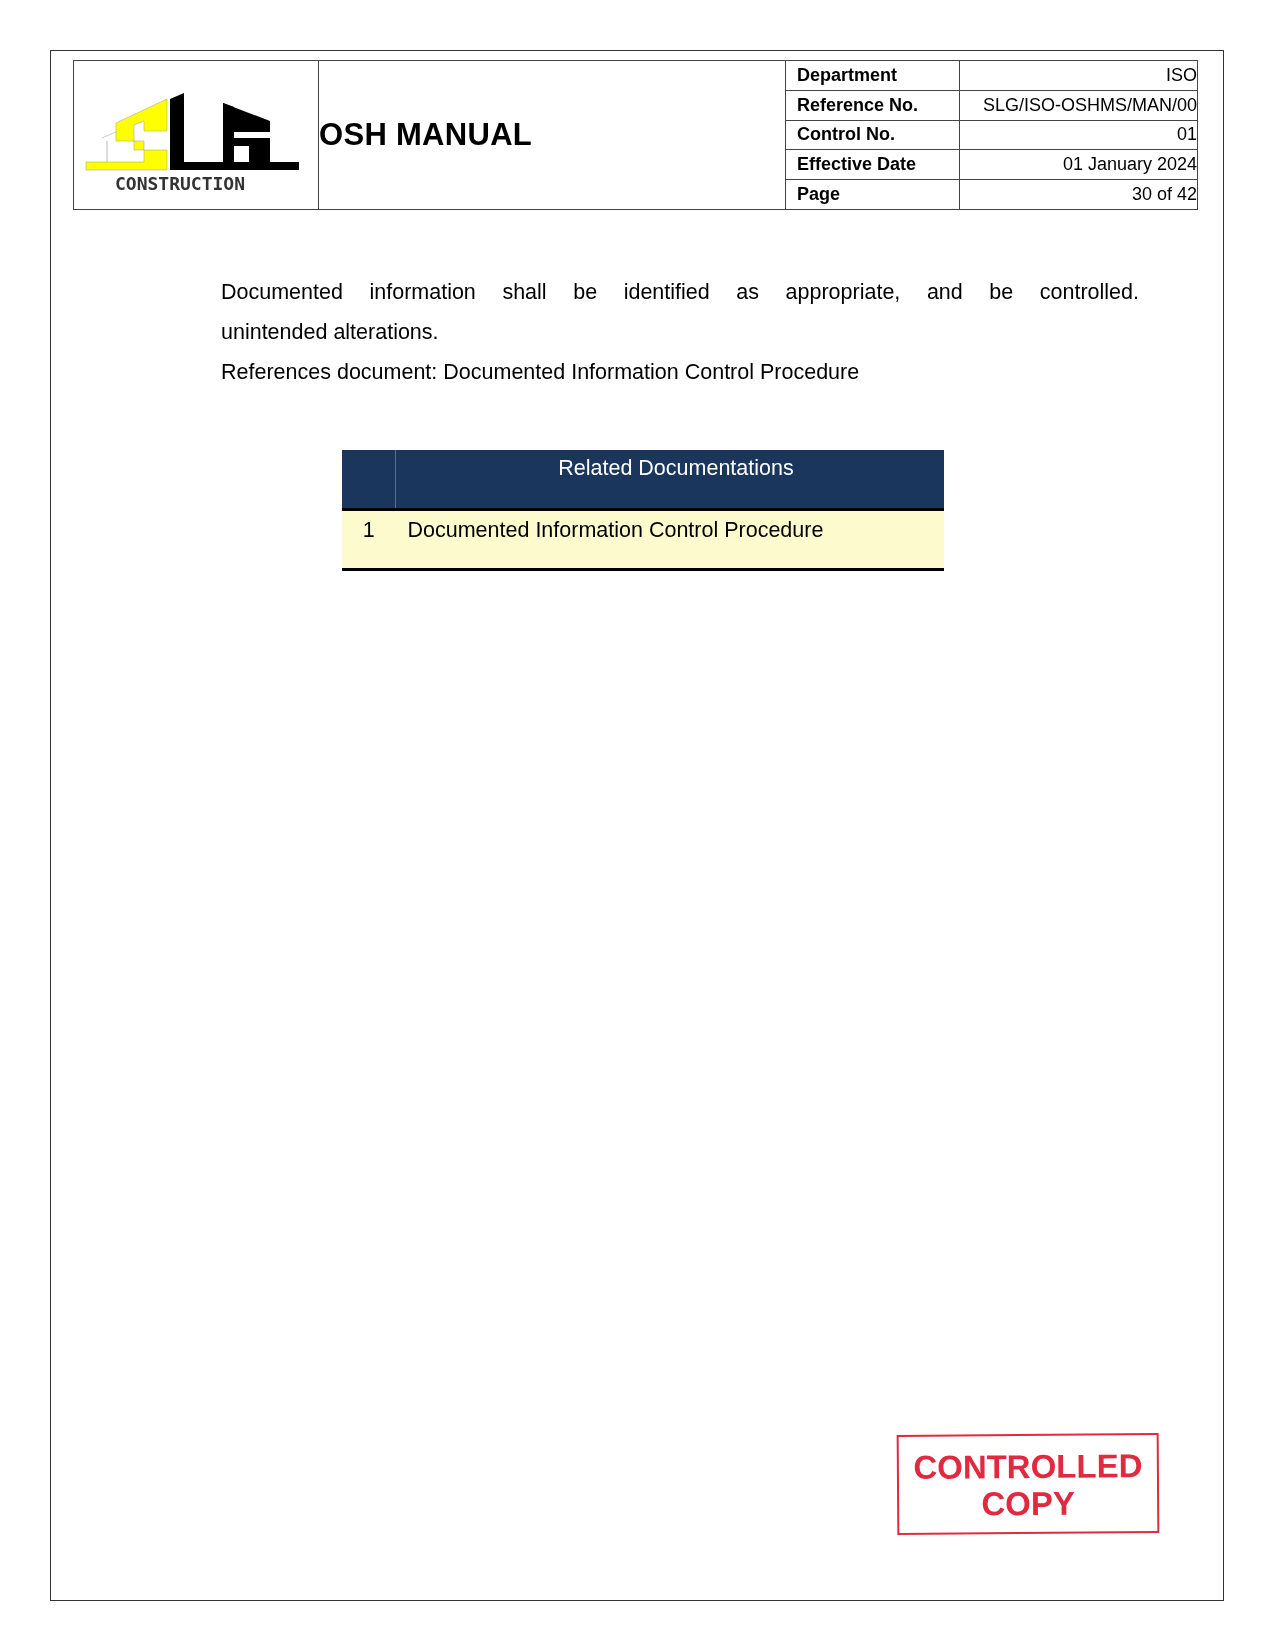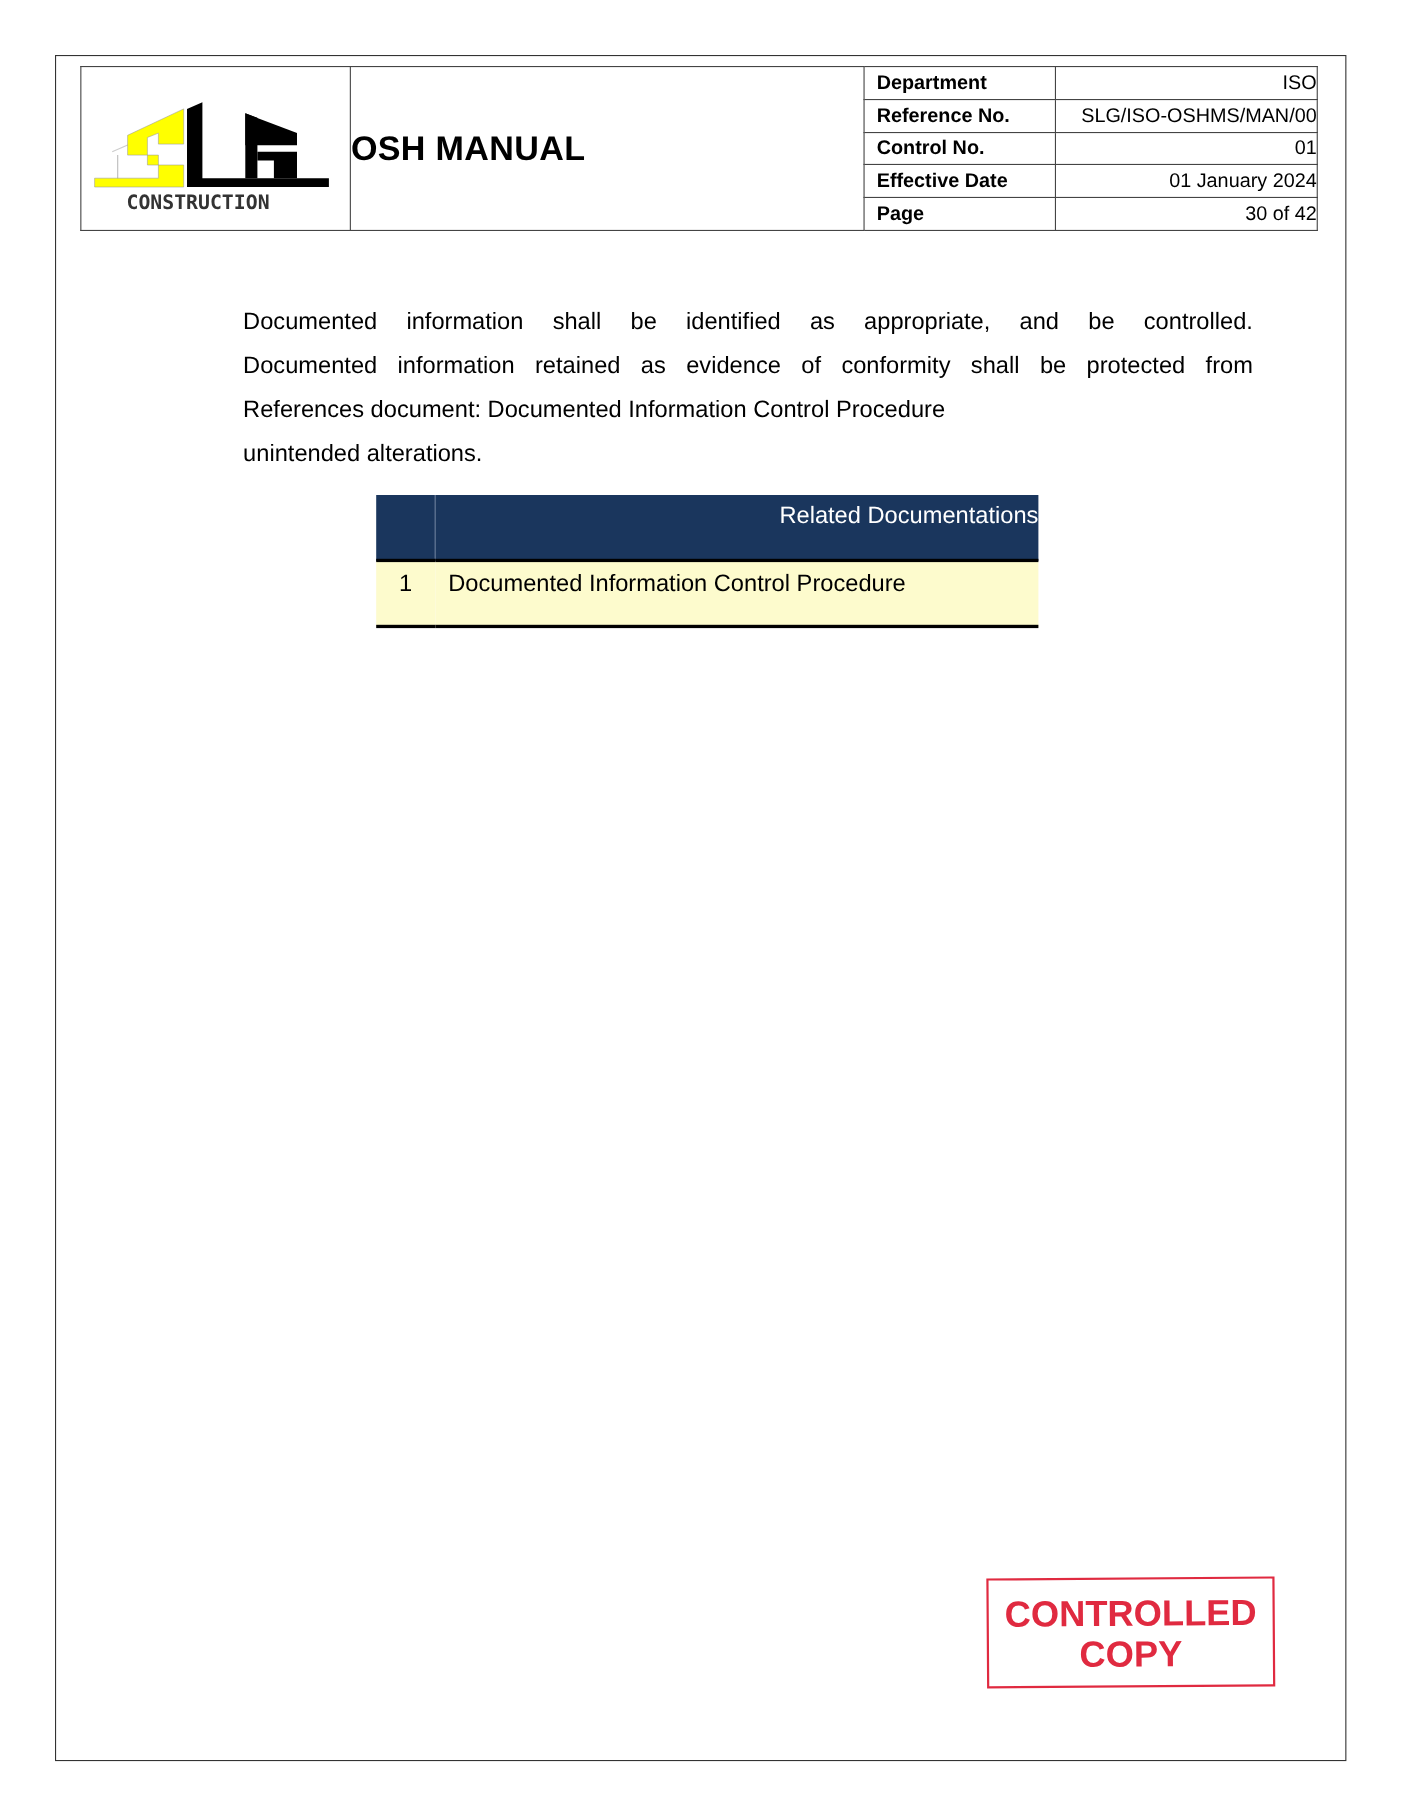--- a/index.html
+++ b/index.html
@@ -9,21 +9,21 @@
   .hdr td{border:1.5px solid #444;padding:0;}
   .logo-cell{width:244px;position:relative;}
   .title-cell{width:466px;vertical-align:middle;}
   .title-cell span{font-weight:bold;font-size:31px;letter-spacing:0.3px;}
   .lbl{width:162px;font-weight:bold;font-size:18px;padding-left:11px !important;height:28px;margin-top:32px;}
   .val{font-size:18px;padding-left:10px !important;text-align:right;}
   .logo{position:absolute;left:10px;top:20px;width:225px;height:115px;}
   .body-text{position:absolute;left:221px;top:272px;width:918px;font-size:21.5px;line-height:40px;}
   .just{text-align:justify;text-align-last:justify;}
   .rel{position:absolute;left:342px;top:450px;width:602px;border-collapse:collapse;}
-  .rel th{background:#1a365d;color:#fff;font-weight:normal;font-size:21.5px;text-align:right;height:52px;vertical-align:top;padding:6px 0 0 12px;border-bottom:3px solid #000;}
+  .rel th{background:#1a365d;color:#fff;font-weight:normal;font-size:21.5px;text-align:center;height:52px;vertical-align:top;padding:6px 0 0 12px;border-bottom:3px solid #000;}
   .rel th.num{width:53px;padding:0;border-right:1px solid #5a6f8f;}
   .rel td{background:#fdfbcd;font-size:21.5px;height:50px;vertical-align:top;padding:7px 0 0 12px;border-bottom:3px solid #000;}
   .rel td.num{width:53px;padding:7px 0 0 0;text-align:center;}
   .stamp{position:absolute;left:897px;top:1434px;width:262px;height:100px;border:2px solid #e02a40;box-sizing:border-box;color:#e02a40;text-align:center;font-weight:bold;font-size:33px;line-height:37px;padding-top:12px;transform:rotate(-0.4deg);}
 </style>
 </head>
 <body>
 
 <div class="page-border"></div>
 
@@ -63,23 +63,22 @@
   </tr>
   <tr>
     <td class="lbl">Page</td>
     <td class="val">30 of 42</td>
   </tr>
 </tbody>
   </table>
 
 <div class="body-text">
   <div class="just">Documented information shall be identified as appropriate, and be controlled.</div>
-  <div class="just">Documented information retained as evidence of conformity shall be protected from</div>
+  <div>unintended alterations.</div>
   <div>References document: Documented Information Control Procedure</div>
-  <div>unintended alterations.</div>
 </div>
 
 <table class="rel">
   <tbody>
       <tr>
     <th class="num"></th>
     <th>Related Documentations</th>
   </tr>
   <tr>
     <td class="num">1</td>

